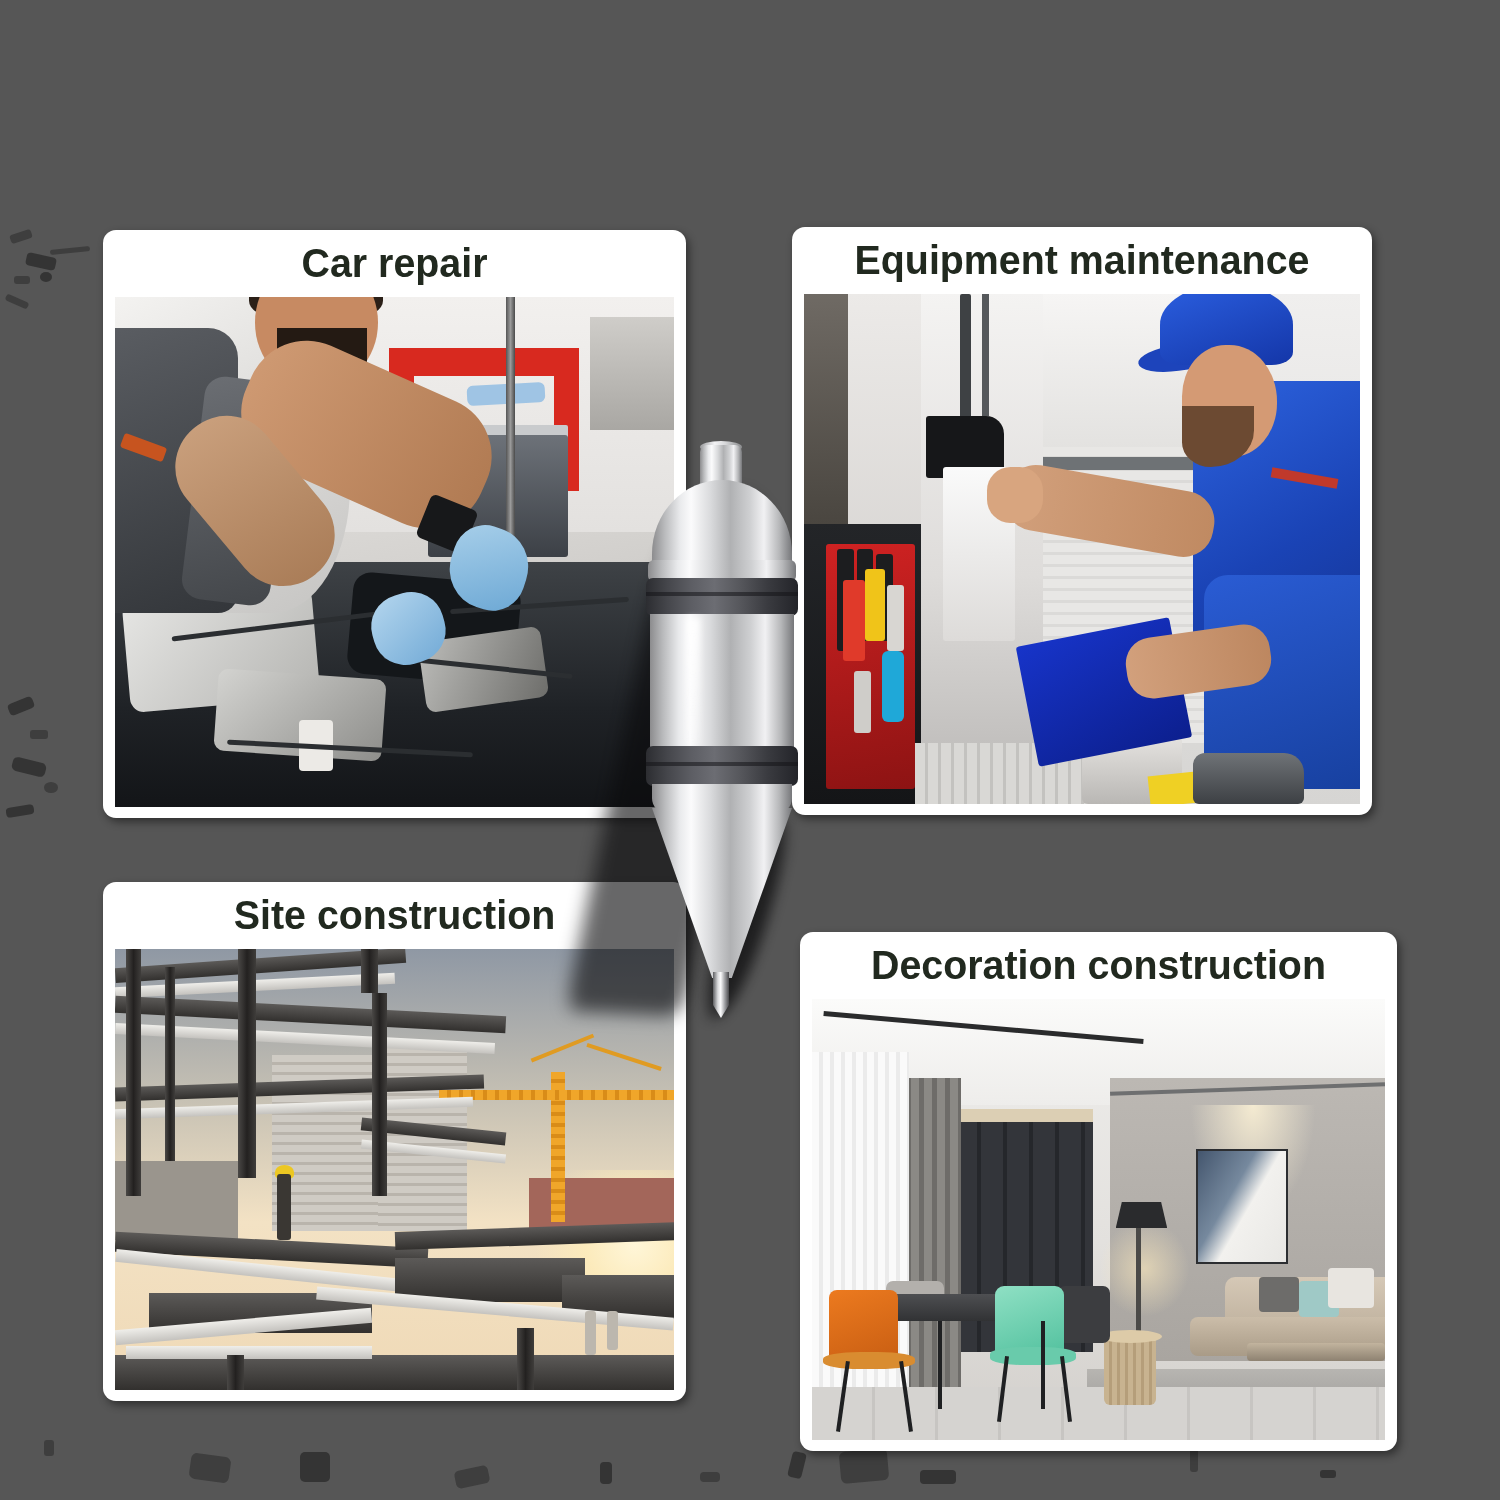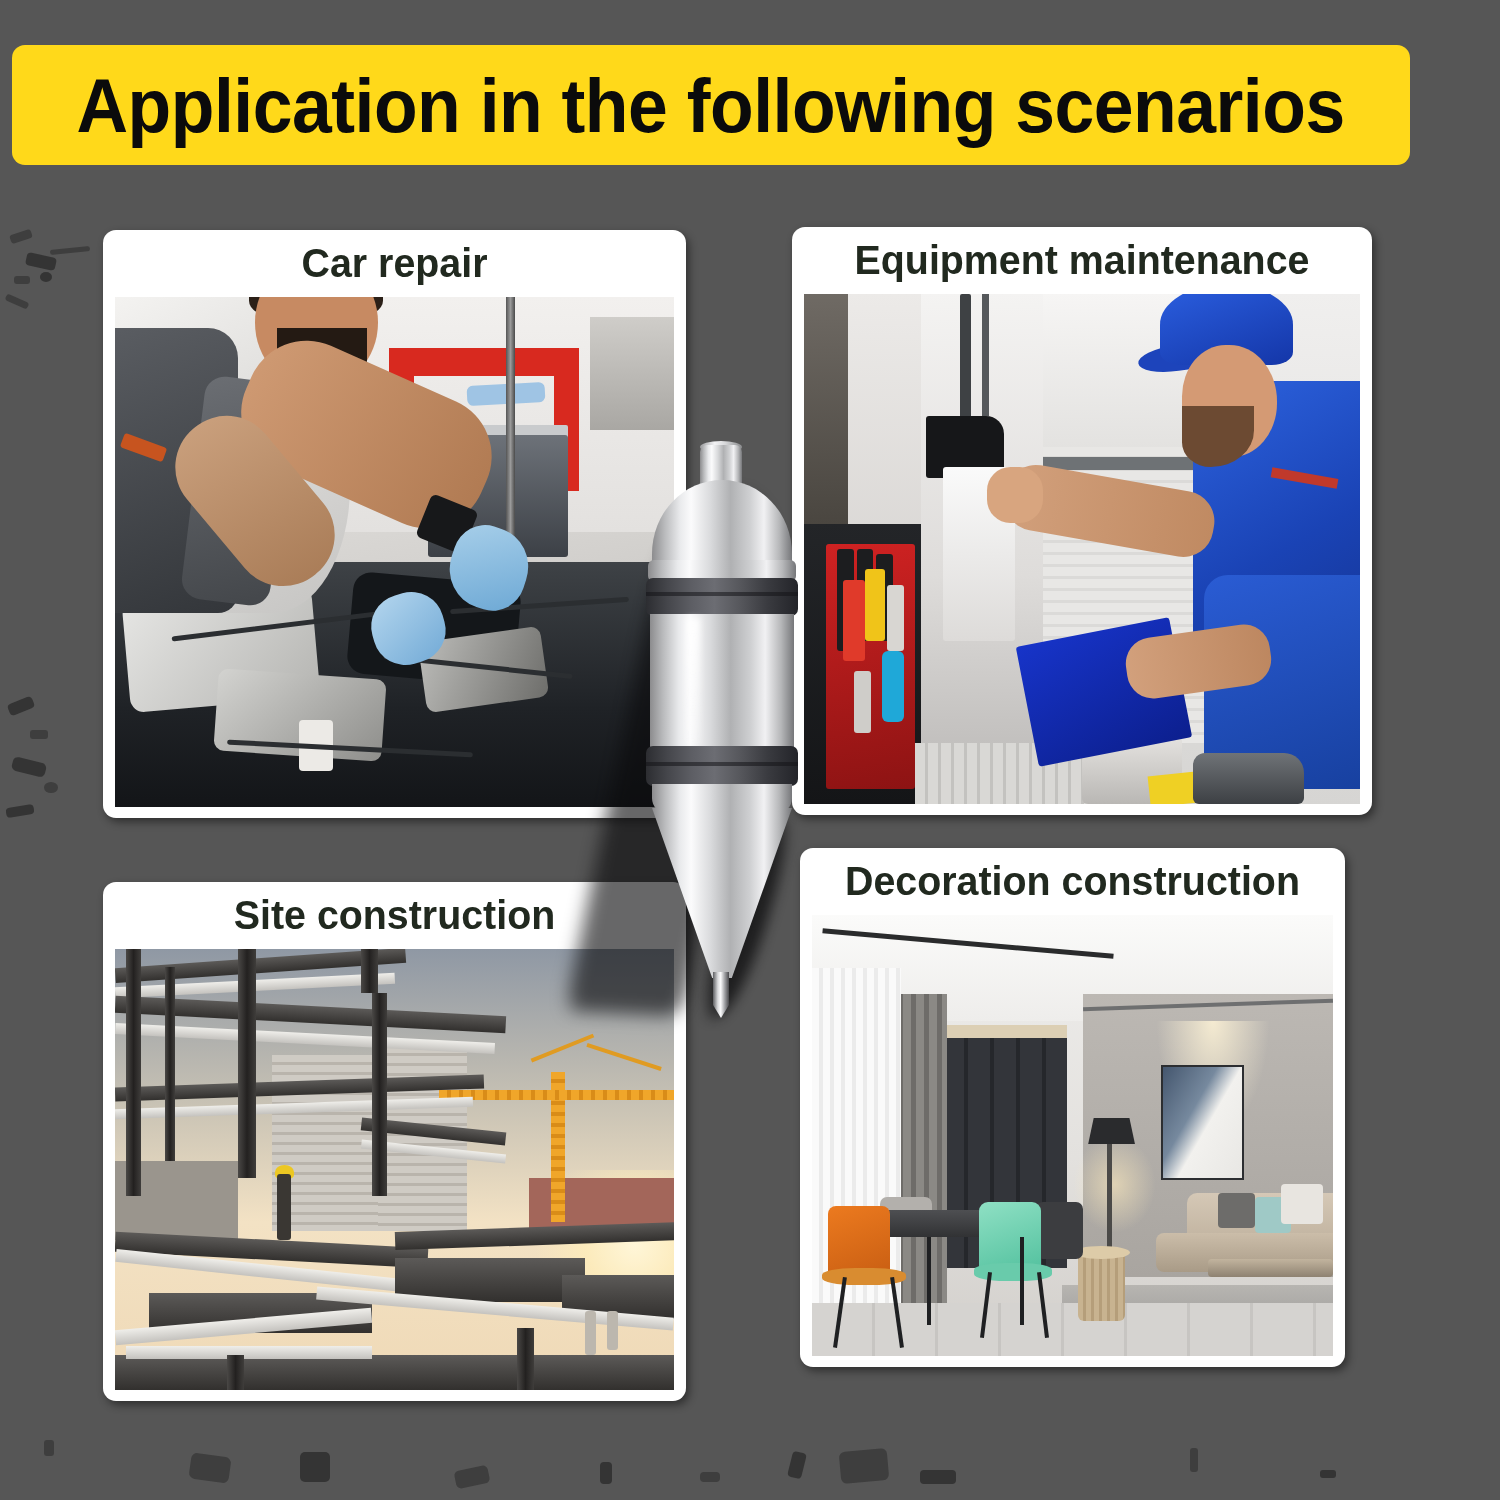--- a/index.html
+++ b/index.html
@@ -78,21 +78,21 @@
     left: 12px; right: 12px;
     top: 67px; bottom: 11px;
     overflow: hidden;
     background: #b8b8b8;
   }
 
   
   #card-car   { left: 103px;  top: 230px;  width: 583px;  height: 588px; }
   #card-equip { left: 792px;  top: 227px;  width: 580px;  height: 588px; }
   #card-site  { left: 103px;  top: 882px;  width: 583px;  height: 519px; }
-  #card-deco  { left: 800px;  top: 848px;  width: 545px;  height: 519px; }
+  #card-deco  { left: 800px;  top: 932px;  width: 597px;  height: 519px; }
 
   
   #ph-car { background: linear-gradient(170deg,#e9e8e6 0%,#dcdad7 40%,#b9b7b4 100%); }
   #ph-car .wall { position:absolute; left:30%; top:0; width:70%; height:46%;
       background: linear-gradient(180deg,#f2f0ee,#e3e1df); }
   #ph-car .redbar-h { position:absolute; left:49%; top:10%; width:34%; height:5.5%;
       background:#d8291f; border-radius:2px; }
   #ph-car .redbar-v1 { position:absolute; left:49%; top:10%; width:4.5%; height:28%; background:#d8291f; }
   #ph-car .redbar-v2 { position:absolute; left:78.5%; top:10%; width:4.5%; height:28%; background:#d8291f; }
   #ph-car .lift-post { position:absolute; left:70%; top:0; width:1.6%; height:58%;
@@ -420,23 +420,20 @@
   <div class="grunge" style="left:455px; top:1468px; width:34px; height:18px; border-radius:5px; transform:rotate(-12deg);"></div>
   <div class="grunge b" style="left:600px; top:1462px; width:12px; height:22px; border-radius:4px;"></div>
   <div class="grunge" style="left:700px; top:1472px; width:20px; height:10px; border-radius:4px;"></div>
   <div class="grunge b" style="left:790px; top:1452px; width:14px; height:26px; border-radius:4px; transform:rotate(14deg);"></div>
   <div class="grunge" style="left:840px; top:1450px; width:48px; height:32px; border-radius:6px; transform:rotate(-5deg);"></div>
   <div class="grunge b" style="left:920px; top:1470px; width:36px; height:14px; border-radius:4px;"></div>
   <div class="grunge" style="left:1190px; top:1448px; width:8px;  height:24px; border-radius:3px;"></div>
   <div class="grunge b" style="left:1320px; top:1470px; width:16px; height:8px;  border-radius:3px;"></div>
   <div class="grunge" style="left:44px;  top:1440px; width:10px; height:16px; border-radius:3px;"></div>
 
-  <div id="banner">
-    <div id="banner-title">Application in the following scenarios</div>
-  </div>
 
   <div class="card" id="card-car">
     <div class="card-title">Car repair</div>
     <div class="photo" id="ph-car">
       <div class="wall"></div>
       <div class="sidecab"></div>
       <div class="redbar-h"></div>
       <div class="redbar-v1"></div>
       <div class="redbar-v2"></div>
       <div class="blue-hose"></div>

